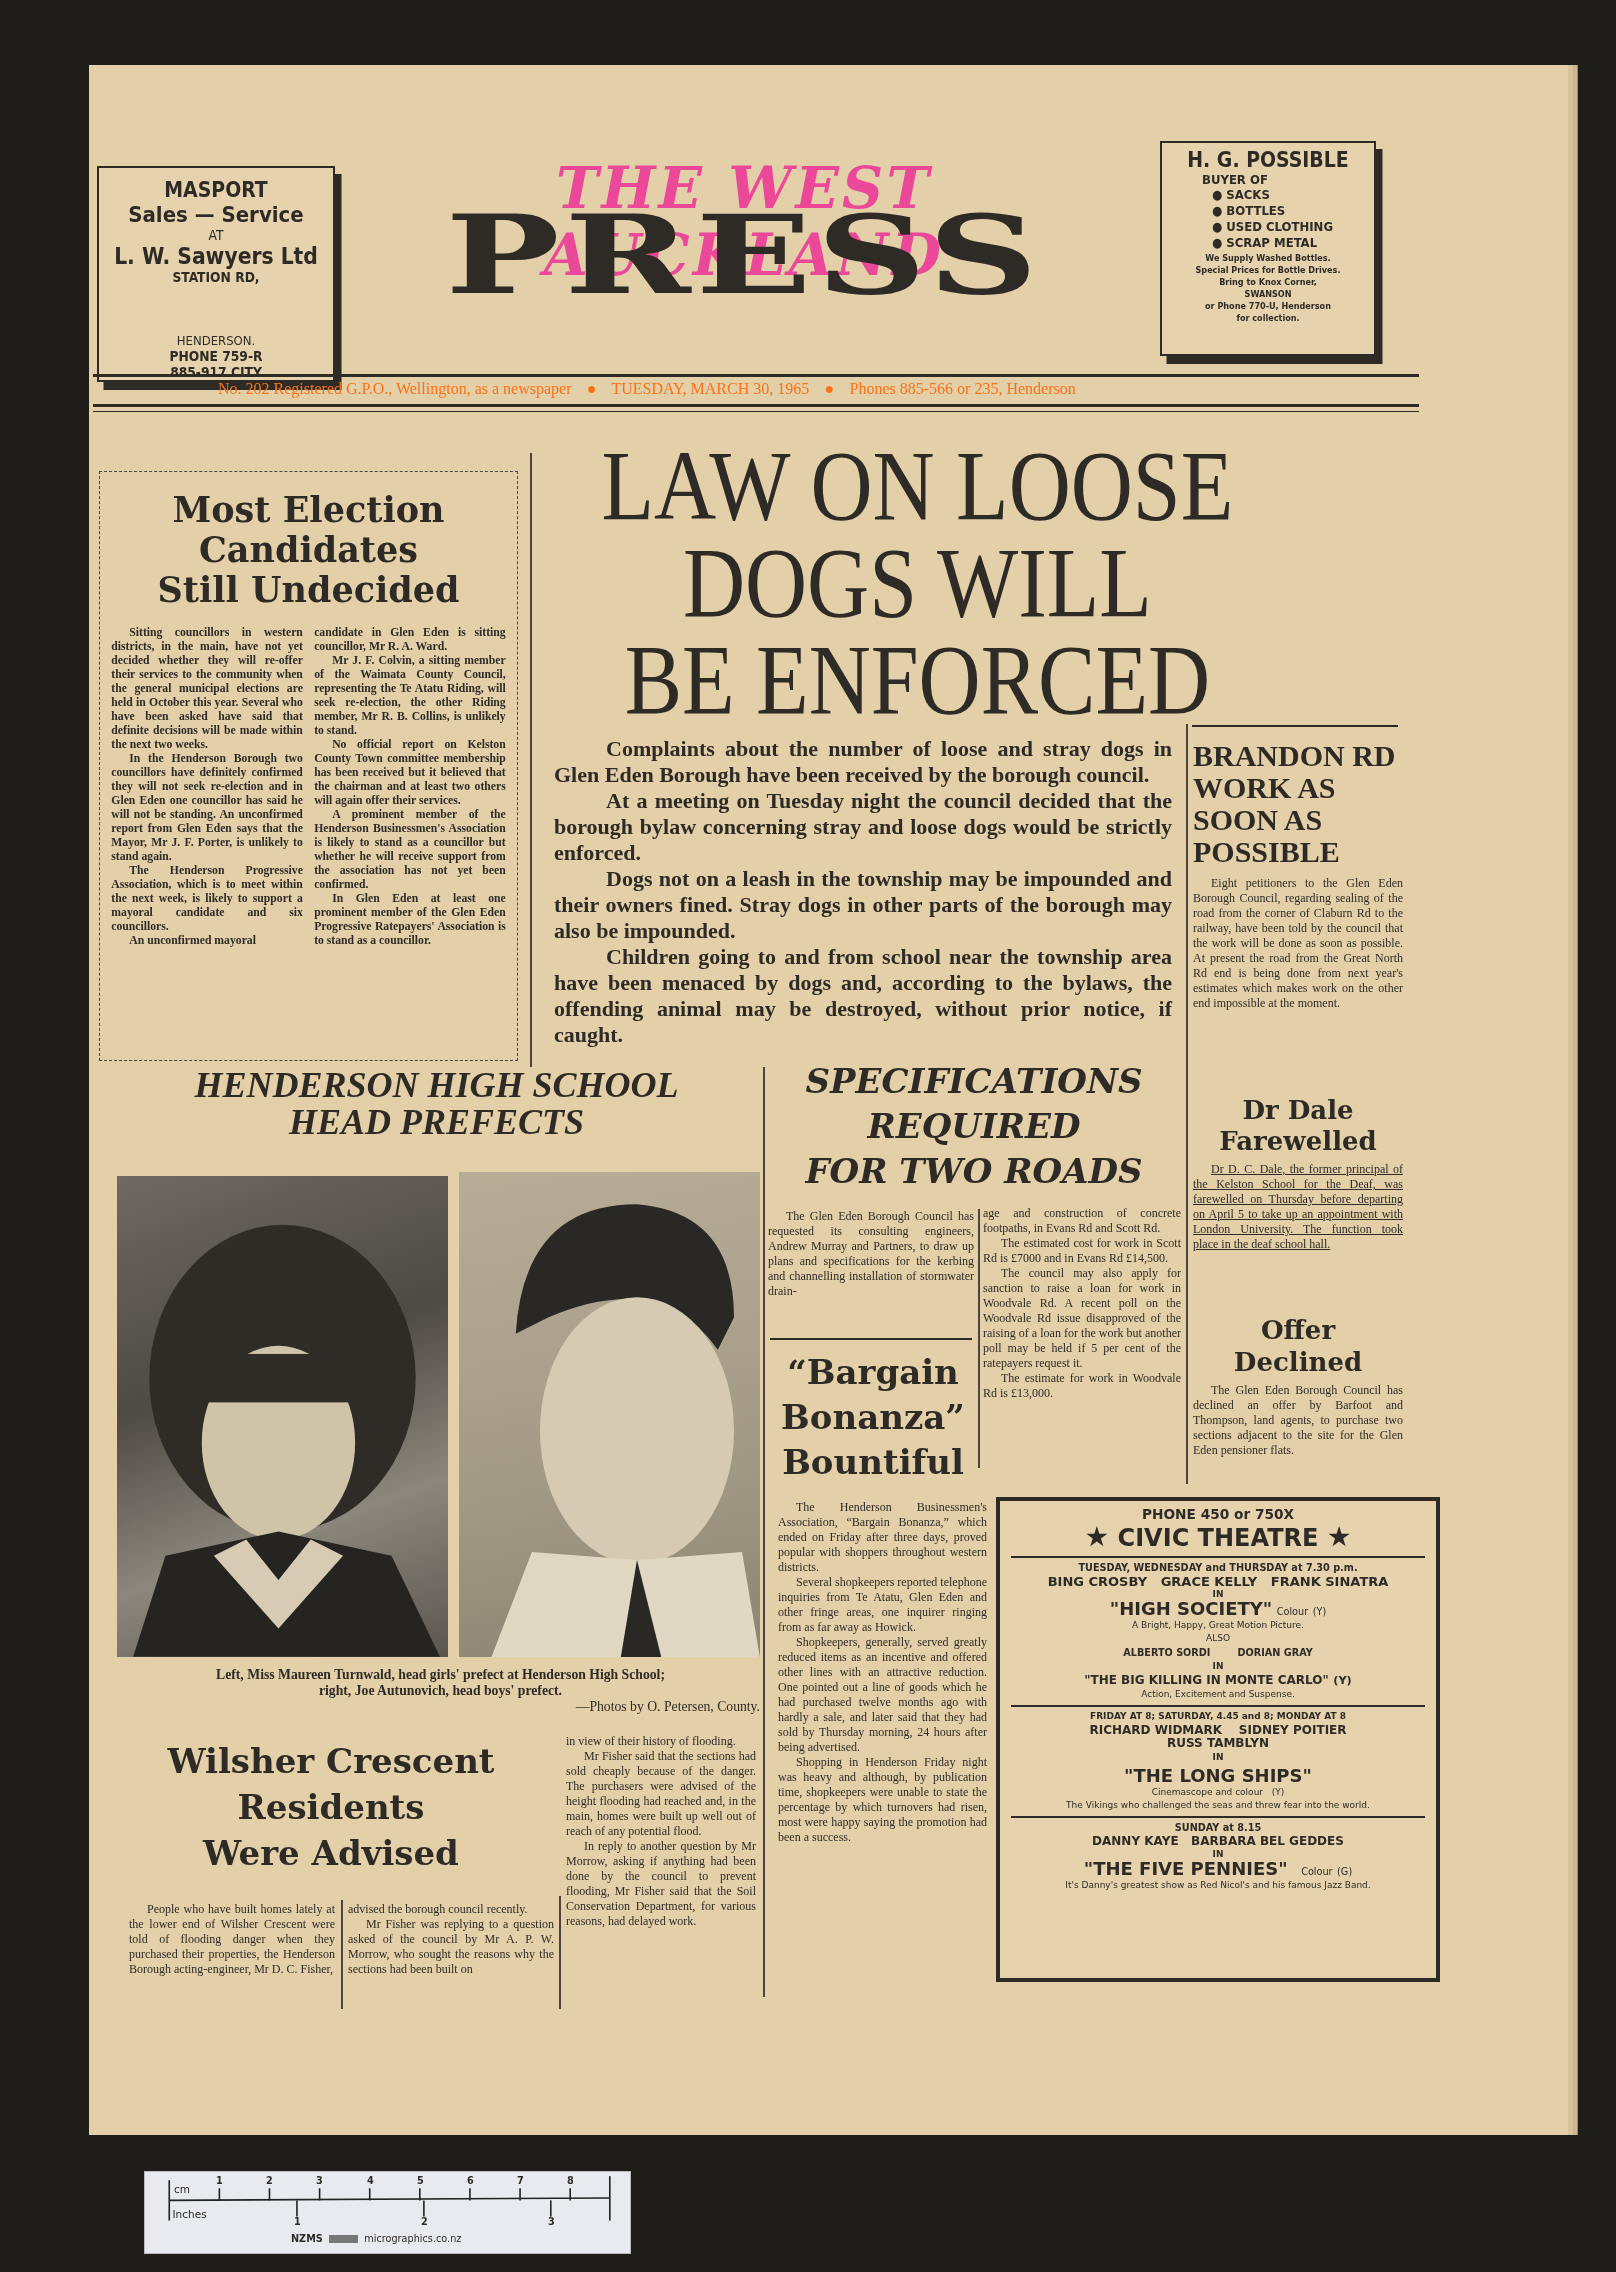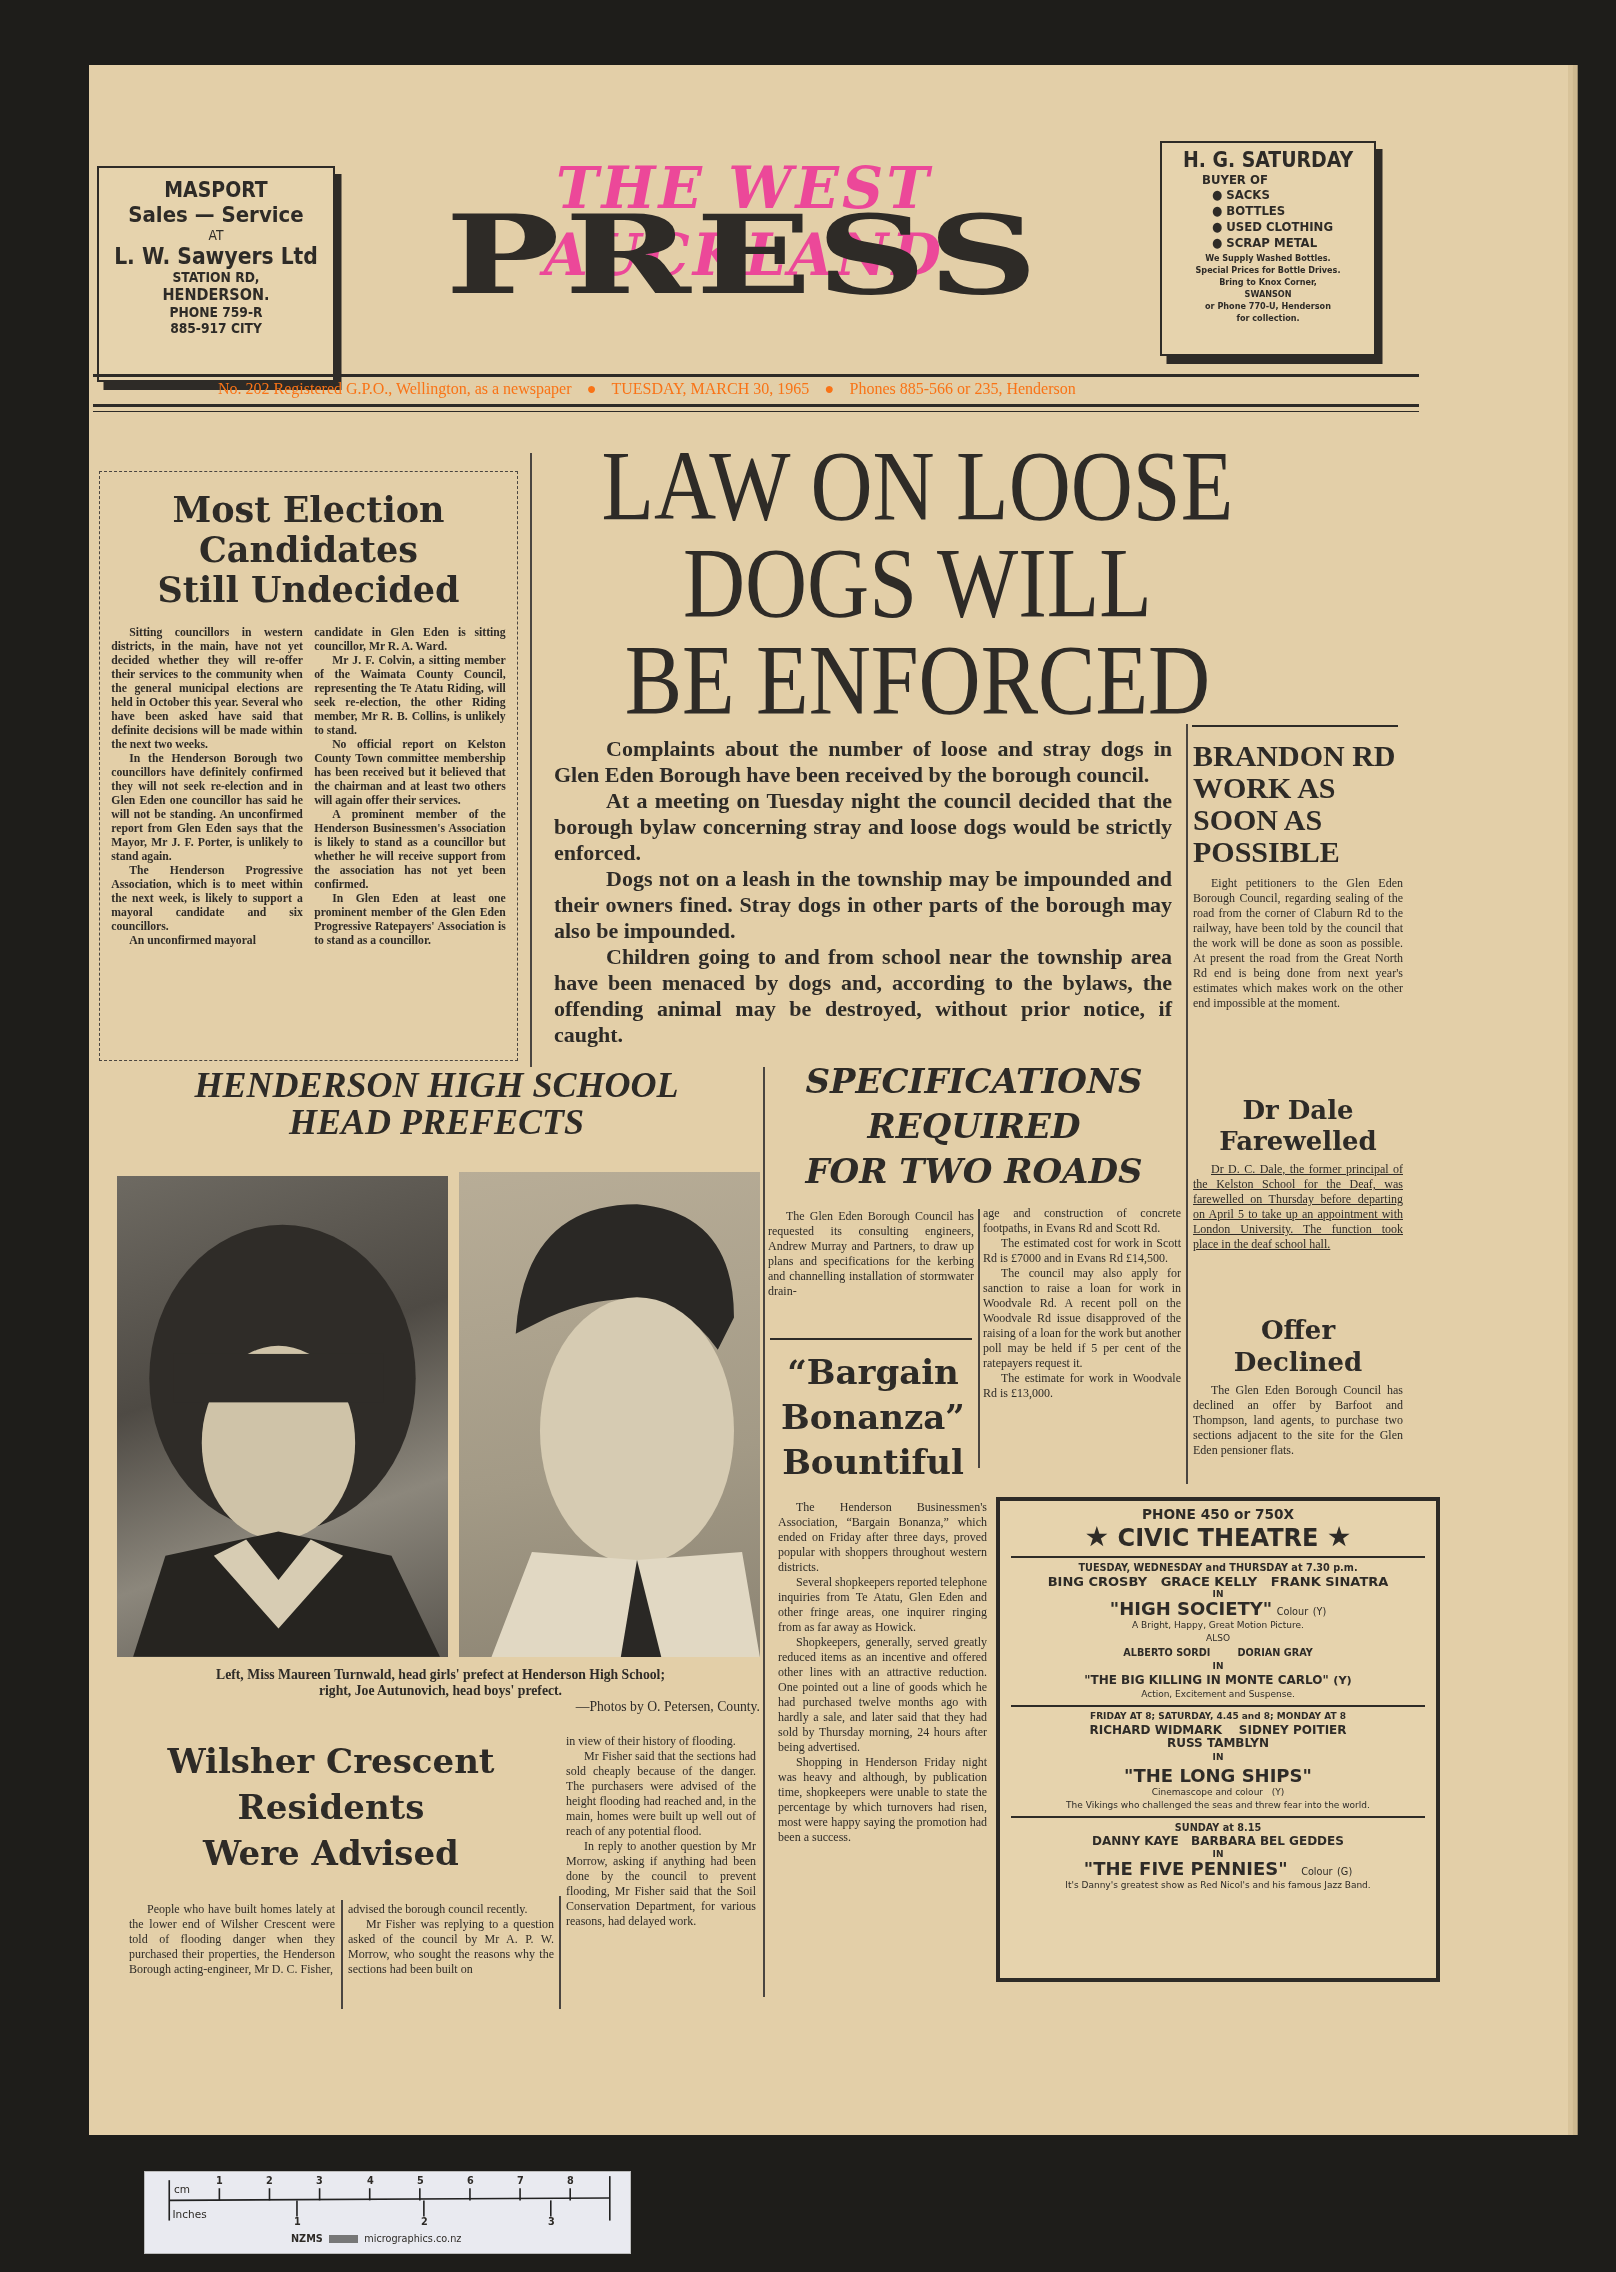--- a/index.html
+++ b/index.html
@@ -25,30 +25,30 @@
 <body>
 
 <div class="paper"></div>
 
 <div class="ad-box" style="left:97px;top:166px;width:234px;height:202px;padding-top:9.7px;">
   <div style="font-weight:bold;font-size:21px;">MASPORT</div>
   <div style="font-weight:bold;font-size:22px;">Sales — Service</div>
   <div style="font-size:13.7px;">AT</div>
   <div style="font-weight:bold;font-size:22.6px;">L. W. Sawyers Ltd</div>
   <div style="font-size:13.7px;font-weight:bold;">STATION RD,</div>
-  <div style="font-size:16px;font-weight:bold;">HENDERSON.</div>
+  <div style="font-size:13px;font-weight:normal;margin-top:48px;">HENDERSON.</div>
   <div style="font-size:13.7px;font-weight:bold;">PHONE 759-R</div>
   <div style="font-size:13.7px;font-weight:bold;">885-917 CITY</div>
 </div>
 
 <div class="masthead-top">THE WEST AUCKLAND</div>
 <div class="masthead-press">PRESS</div>
 
 <div class="ad-box" style="left:1160px;top:141px;width:212px;height:206px;padding-top:4.9px;">
-  <div style="font-weight:bold;font-size:21px;">H. G. SATURDAY</div>
+  <div style="font-weight:bold;font-size:21px;">H. G. POSSIBLE</div>
   <div style="font-weight:bold;font-size:13px;text-align:left;padding-left:40px;">BUYER OF</div>
   <div style="text-align:left;padding-left:50px;font-weight:bold;font-size:13px;line-height:16px;">
     <div><span>●</span> <span>SACKS</span></div>
     <div><span>●</span> <span>BOTTLES</span></div>
     <div><span>●</span> <span>USED CLOTHING</span></div>
     <div><span>●</span> <span>SCRAP METAL</span></div>
   </div>
   <div style="font-size:9px;font-weight:bold;line-height:12px;margin-top:1.6px;">
     <div>We Supply Washed Bottles.</div>
     <div>Special Prices for Bottle Drives.</div>

